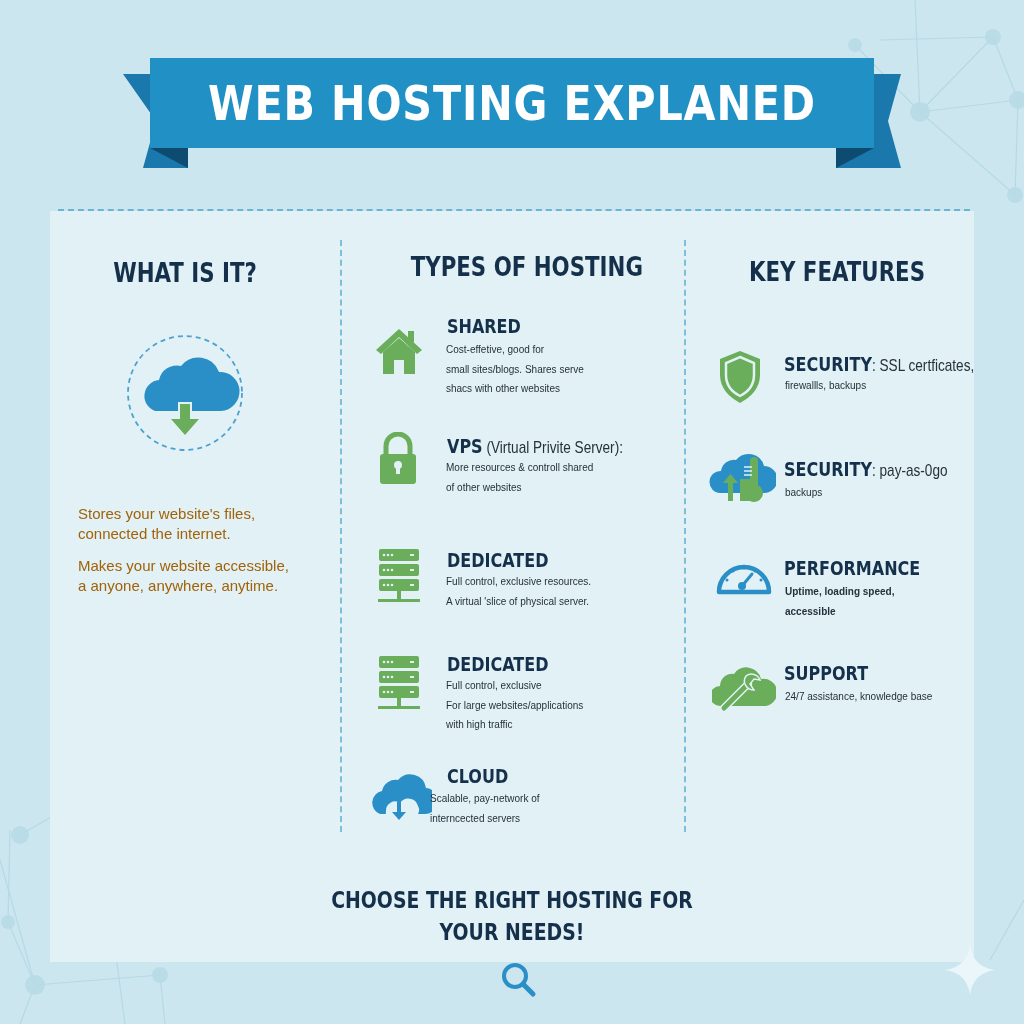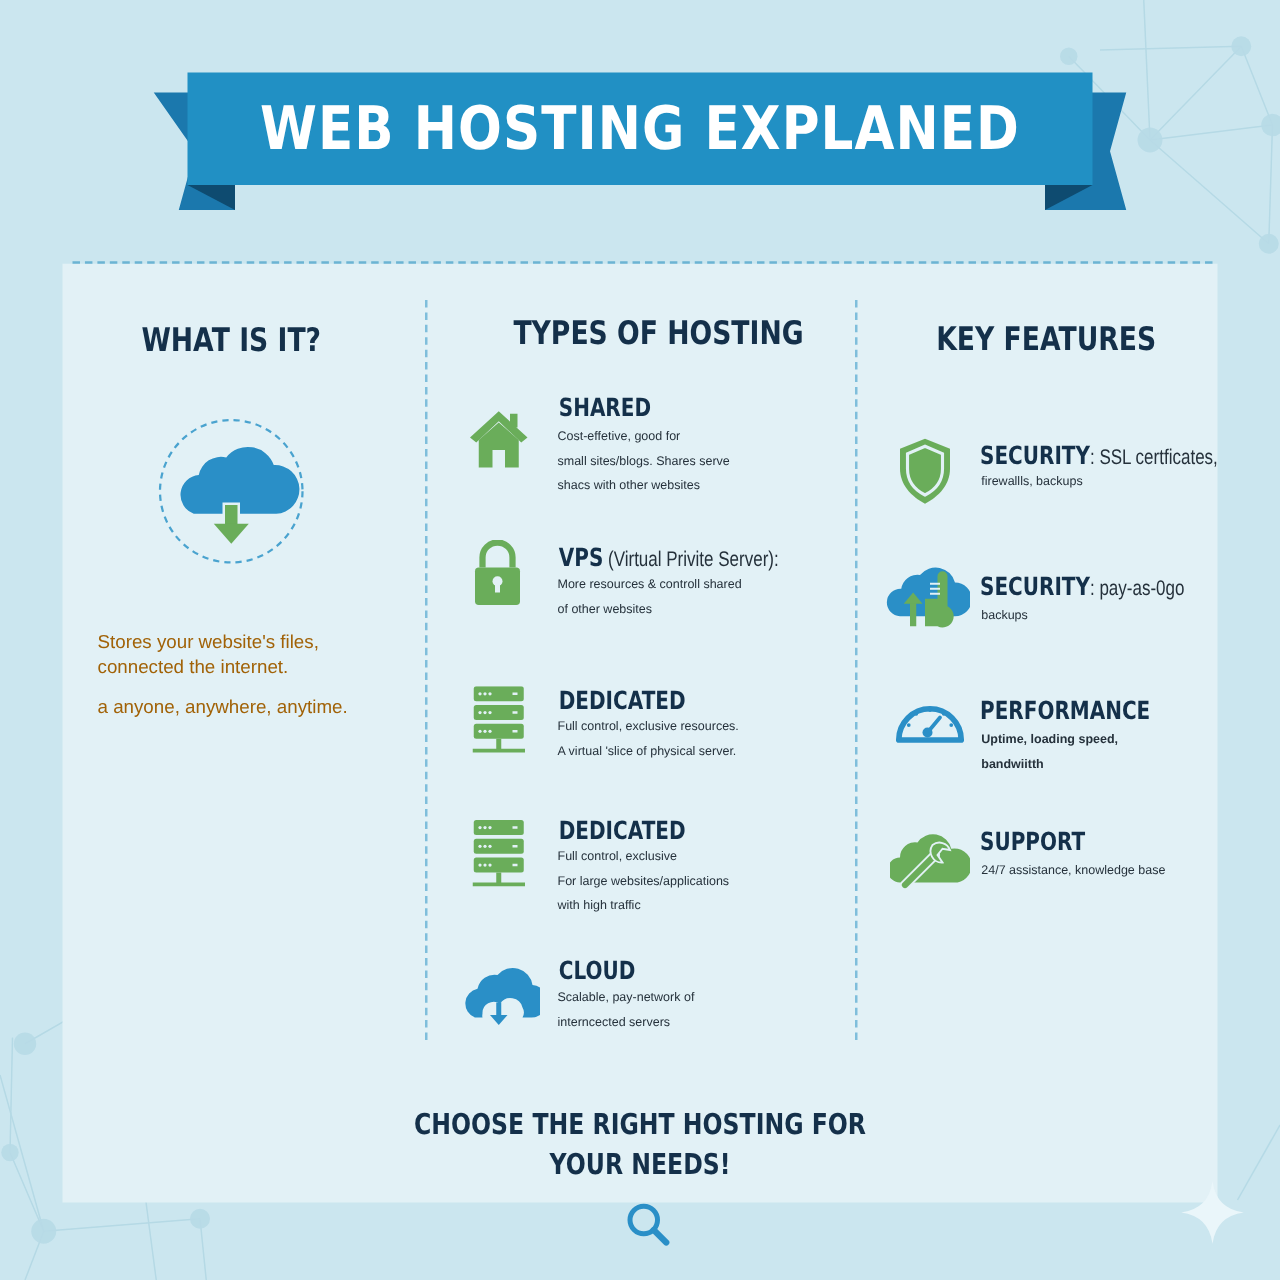--- a/index.html
+++ b/index.html
@@ -126,20 +126,21 @@
   <circle cx="60" cy="60" r="57" fill="none" stroke="#4aa3cf" stroke-width="1.8" stroke-dasharray="5 4"></circle>
   <path d="M30 78 a16 16 0 0 1 4 -31 a18 18 0 0 1 22 -14 a22 22 0 0 1 38 6 a19 19 0 0 1 2 39 z" fill="#2a8fc7"></path>
   <rect x="54" y="70" width="12" height="18" fill="#6aad5a" stroke="#e2f1f6" stroke-width="2"></rect>
   <polygon points="46,86 74,86 60,102" fill="#6aad5a"></polygon>
 </svg>
 
 <div class="body-text" style="left:78px; top:504px;">
   <div>Stores your website's files,</div>
   <div>connected the internet.</div>
   <div style="height:12px"></div>
+  <div>Makes your website accessible,</div>
   <div>a anyone, anywhere, anytime.</div>
 </div>
 
 <div class="heading" style="left:390px; top:252px; width:230px;">TYPES OF HOSTING</div>
 
 <div class="item">
   <svg class="item-icon" style="left:374px; top:326px;" width="50" height="50" viewBox="0 0 50 50">
     <polygon points="2,24 25,3 48,24 43,28 25,11 7,28" fill="#6aad5a"></polygon>
     <rect x="34" y="5" width="6" height="11" fill="#6aad5a"></rect>
     <polygon points="9,26 25,12 41,26 41,48 30,48 30,34 20,34 20,48 9,48" fill="#6aad5a"></polygon>
@@ -225,21 +226,21 @@
   </div>
 </div>
 
 <div class="item">
   <svg class="item-icon" style="left:366px; top:772px;" width="66" height="52" viewBox="0 0 66 52">
     <path d="M14 42 a12 12 0 0 1 2 -23 a14 14 0 0 1 16 -11 a16 16 0 0 1 28 8 a13 13 0 0 1 -2 26 h-6 a8 8 0 0 0 0 -8 a10 10 0 0 0 -18 -3 a9 9 0 0 0 -14 8 a6 6 0 0 0 0 3 z" fill="#2a8fc7"></path>
     <rect x="31" y="30" width="4" height="12" fill="#2a8fc7"></rect>
     <polygon points="26,40 40,40 33,48" fill="#2a8fc7"></polygon>
   </svg>
   <div class="item-title" style="left:447px; top:764px;">CLOUD</div>
-  <div class="item-desc" style="left:446px; top:789px;">
+  <div class="item-desc" style="left:430px; top:789px;">
     <div>Scalable, pay-network of</div>
     <div>interncected servers</div>
   </div>
 </div>
 
 <div class="heading" style="left:730px; top:257px; width:210px;">KEY FEATURES</div>
 
 <div class="item">
   <svg class="item-icon" style="left:718px; top:350px;" width="44" height="54" viewBox="0 0 44 54">
     <path d="M22 1 L42 9 V25 C42 38 33 47 22 53 C11 47 2 38 2 25 V9 Z" fill="#6aad5a"></path>
@@ -278,21 +279,21 @@
         <circle cx="29" cy="12" r="1.5"></circle>
         <circle cx="40" cy="15" r="1.5"></circle>
         <circle cx="46" cy="24" r="1.5"></circle>
       </g>
     <line x1="27" y1="30" x2="37" y2="18" stroke="#2a8fc7" stroke-width="3" stroke-linecap="round"></line>
     <circle cx="27" cy="30" r="4" fill="#2a8fc7"></circle>
   </svg>
   <div class="item-title" style="left:784px; top:556px;">PERFORMANCE</div>
   <div class="item-desc" style="left:785px; top:582px;font-weight:bold;">
     <div>Uptime, loading speed,</div>
-    <div>bandwiitth</div>
+    <div>accessible</div>
   </div>
 </div>
 
 <div class="item">
   <svg class="item-icon" style="left:712px; top:664px;" width="64" height="50" viewBox="0 0 64 50">
     <path d="M8 42 a10 10 0 0 1 0 -20 a12 12 0 0 1 14 -12 a15 15 0 0 1 27 5 a13 13 0 0 1 5 27 z" fill="#6aad5a"></path>
     <path d="M12 44 L36 20" stroke="#e2f1f6" stroke-width="8" stroke-linecap="round"></path>
     <path d="M12 44 L36 20" stroke="#6aad5a" stroke-width="5" stroke-linecap="round"></path>
     <path d="M34 12 a9 9 0 0 0 8 14 l-4 -6 4 -5 6 1 a9 9 0 0 0 -14 -4 z" fill="#6aad5a" stroke="#e2f1f6" stroke-width="1.5"></path>
   </svg>

